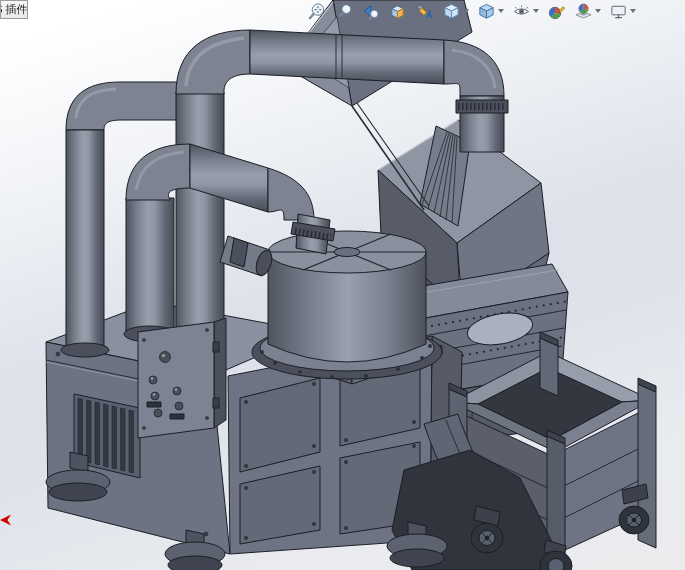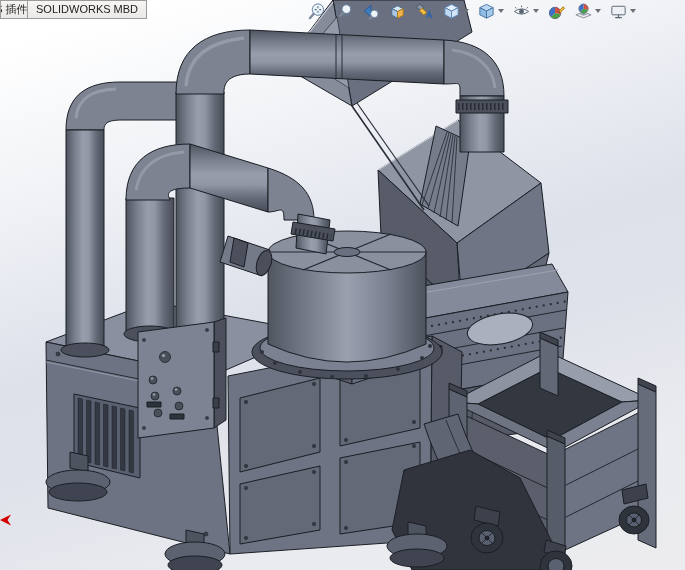--- a/index.html
+++ b/index.html
@@ -341,23 +341,20 @@
 </div>
 
 <svg class="triad" width="16" height="16" viewBox="0 0 16 16">
   <path d="M0,8 L11,2.5 L7.5,8 L11,13.5 Z" fill="#d40000"></path>
 </svg>
 
 <div class="tabbar">
   <div class="tab first">
     <span class="tab-inner">SOLIDWORKS 插件</span>
   </div>
-  <div class="tab">
-    <span class="tab-inner">SOLIDWORKS MBD</span>
-  </div>
 </div>
 
 <div class="hud">
 
   <div class="btn">
     <svg width="19" height="19" viewBox="0 0 20 20">
       <circle cx="11.5" cy="8" r="6" fill="#eef3f8" stroke="#5b7b9a"></circle>
       <path d="M7 12.5 L3 17" stroke="#7d8aa0" stroke-width="2.4" stroke-linecap="round"></path>
       <path d="M11.5 4.6 v2 M11.5 9.4 v2 M8.1 8 h2 M12.9 8 h2" stroke="#4a6a8a" stroke-width="1.2"></path>
     </svg>

